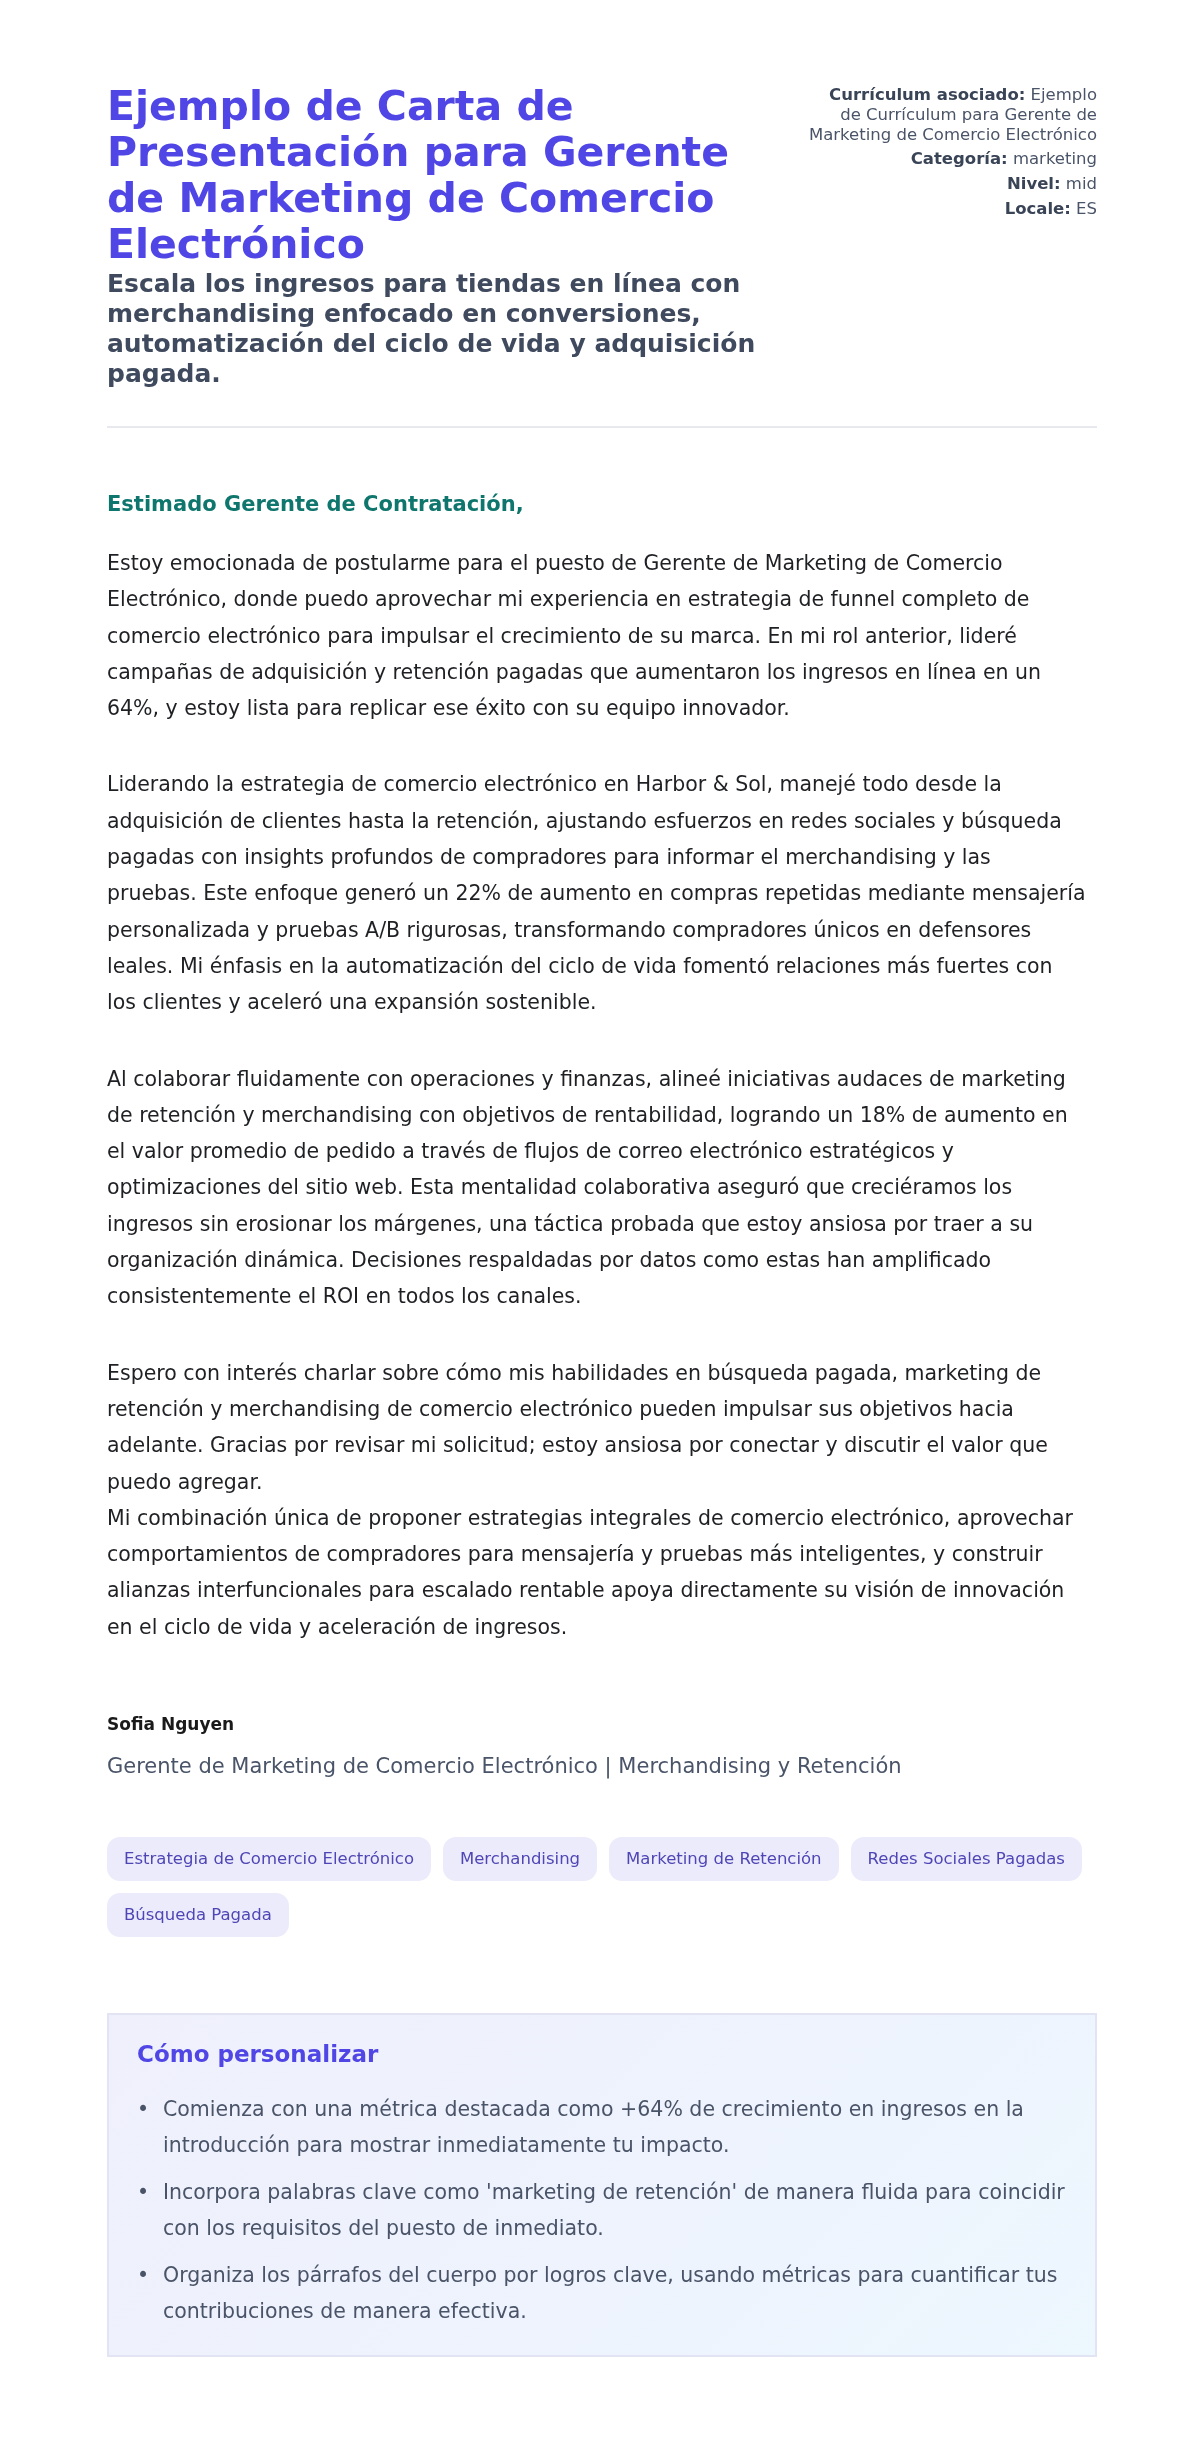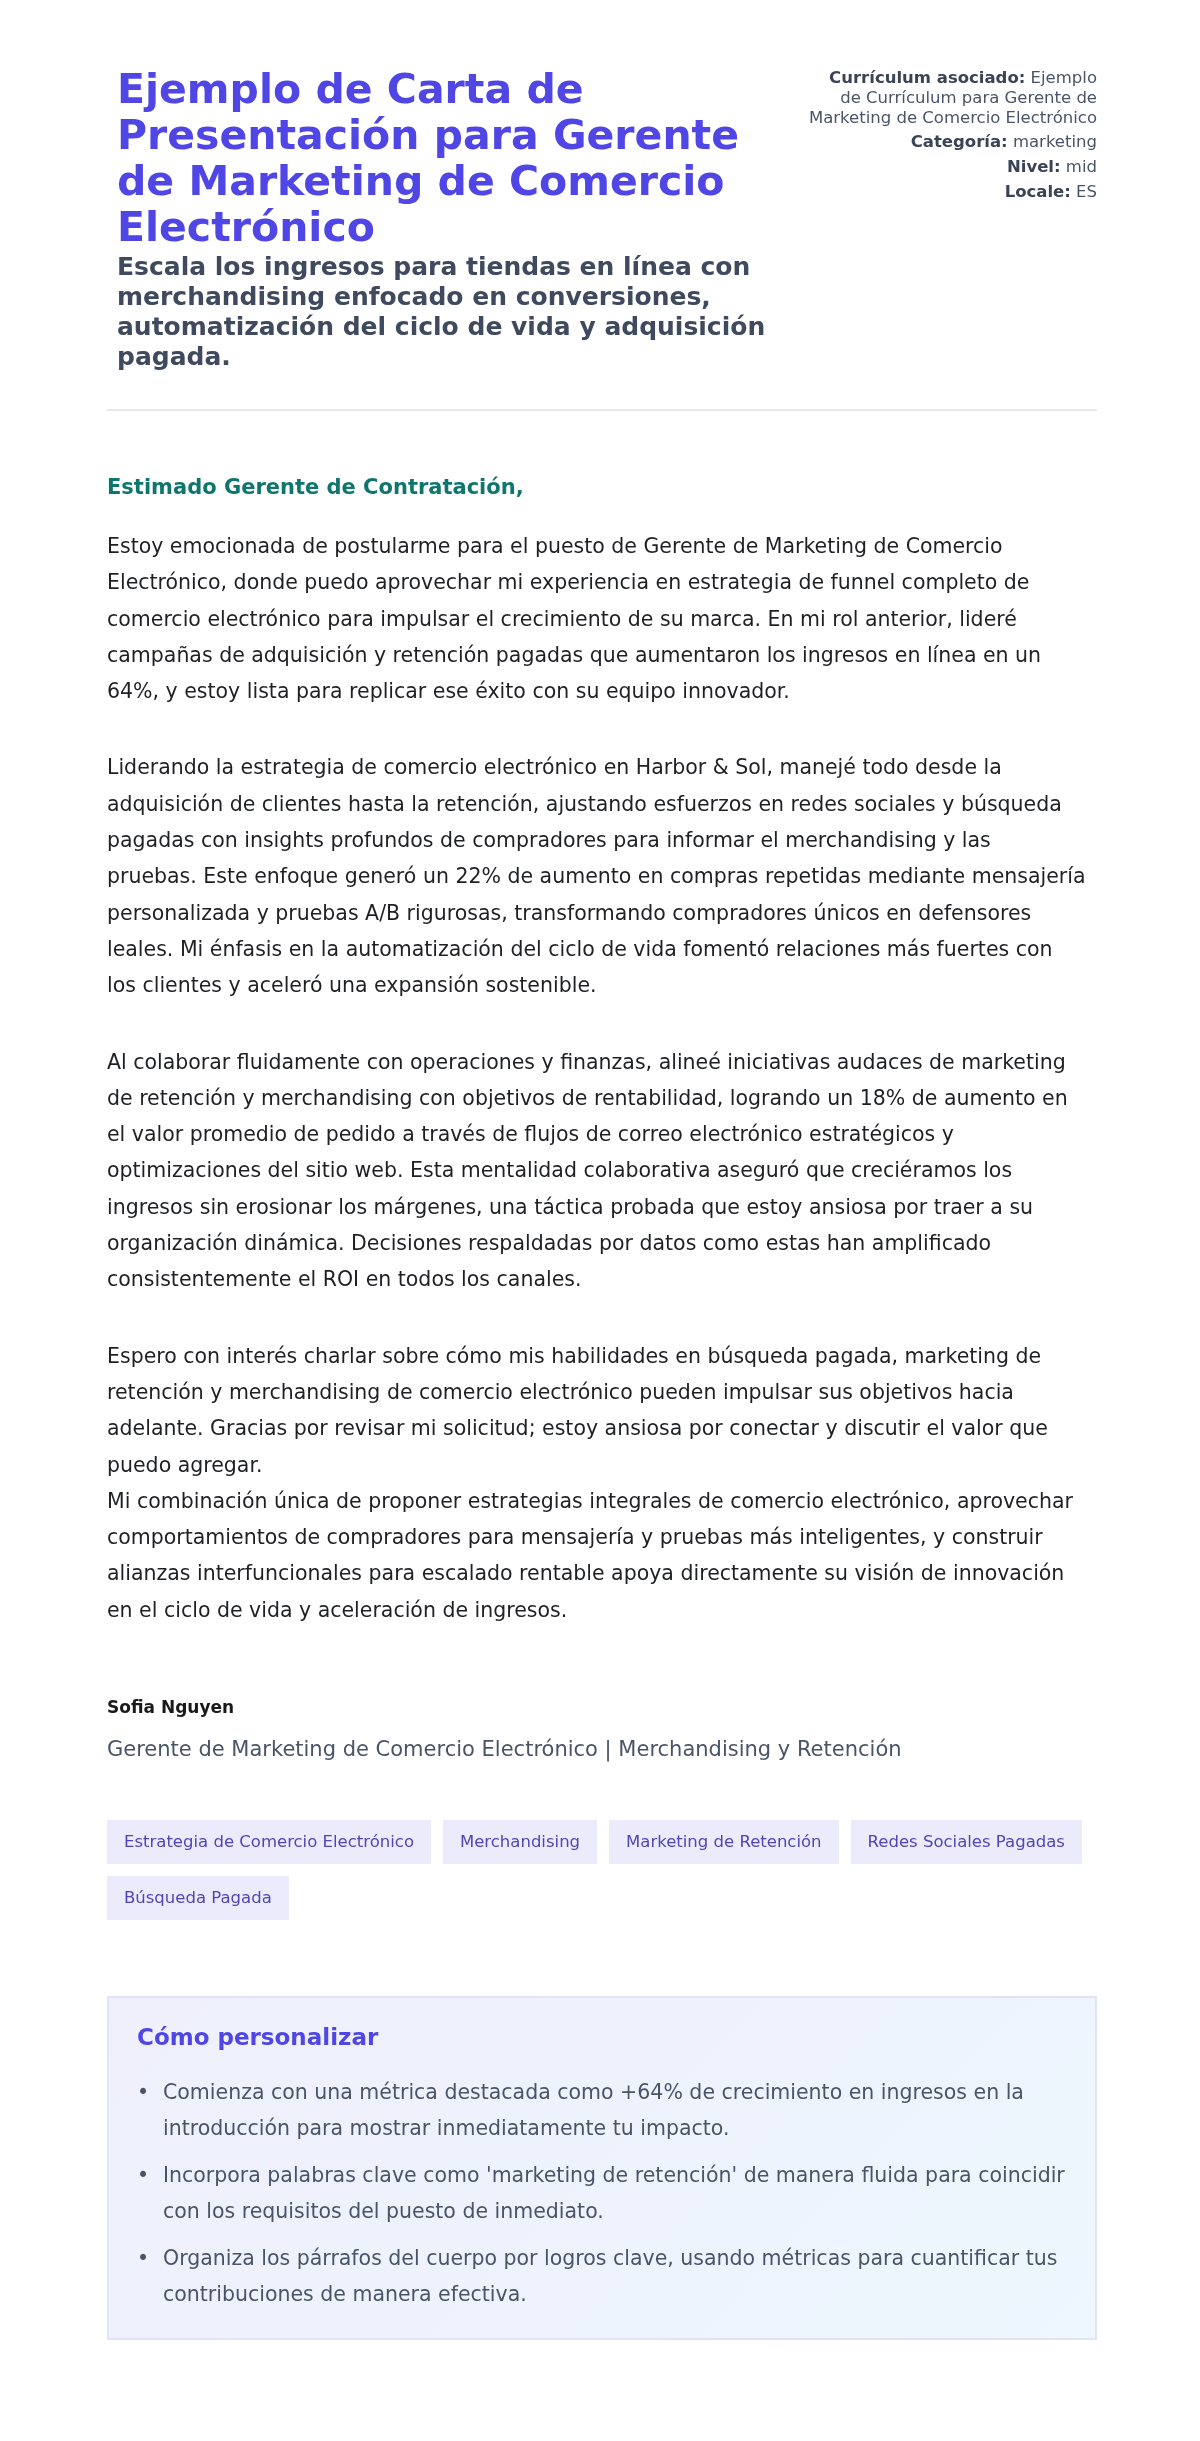--- a/index.html
+++ b/index.html
@@ -1,34 +1,34 @@
 <!DOCTYPE html>
 <html><head>
 <meta charset="utf-8">
 <style>
   html, body { margin: 0; padding: 0; background: #ffffff; }
   body { width: 1200px; min-height: 2441px; font-family: "DejaVu Sans", sans-serif; color: #1f2024; }
   .page { position: relative; width: 990px; margin: 0 auto 0 107px; padding-top: 66px; padding-bottom: 68px; }
-  .header { display: flex; justify-content: flex-end; align-items: flex-start; }
+  .header { display: flex; justify-content: space-between; align-items: flex-start; margin-top: 17px; }
   .title-block { width: 690px; }
   .title { margin: 0; font-size: 41px; line-height: 46px; font-weight: bold; color: #4f46e5; letter-spacing: 0; }
   .subtitle { margin: 2px 0 0 0; font-size: 25px; line-height: 30px; font-weight: bold; color: #3f4a5e; }
   .meta { width: 290px; text-align: right; font-size: 16.5px; line-height: 20px; color: #4a5468; padding-top: 2px; }
   .meta .row { margin-bottom: 5px; }
   .meta .row.first { margin-bottom: 4px; }
   .meta .k { font-weight: bold; color: #3a4457; }
   .divider { height: 2px; background: #e8e9ee; margin-top: 37px; border: 0; }
   .salutation { margin: 63px 0 0 0; font-size: 21px; line-height: 26px; font-weight: bold; color: #0f766e; }
   .body { margin-top: 28px; }
   .para { margin: 0 11px 40px 0; font-size: 20.5px; line-height: 36.3px; color: #1f2024; }
   .signature { margin-top: 66px; }
   .sig-name { font-size: 17px; line-height: 26px; font-weight: bold; color: #1a1a1a; margin: 0; }
   .sig-title { font-size: 21px; line-height: 26px; color: #4a5468; margin: 16px 0 0 0; }
   .tags { margin-top: 58px; display: flex; flex-wrap: wrap; gap: 12px 12px; width: 990px; }
-  .tag { background: #ecebfc; color: #4f46b5; font-size: 16.5px; line-height: 20px; padding: 12px 17px; display: inline-block; }
+  .tag { background: #ecebfc; color: #4f46b5; font-size: 16.5px; line-height: 20px; padding: 12px 17px; display: inline-block; border-radius: 13px; }
   .tips { margin-top: 76px; border: 2px solid #e2e4f3; background: linear-gradient(135deg, #eff0fc 0%, #eef3fd 55%, #edf7fe 100%); padding: 24px 28px 26px 28px; }
   .tips-title { margin: 0; font-size: 23px; line-height: 30px; font-weight: bold; color: #4f46e5; }
   .tips-list { list-style: none; margin: 22px 0 0 0; padding: 0; }
   .tips-list li { position: relative; padding-left: 26px; font-size: 20.5px; line-height: 36px; color: #4a5468; margin-bottom: 11px; }
   .tips-list li:last-child { margin-bottom: 0; }
   .tips-list li .bullet { position: absolute; left: 0; top: 0; color: #4a5468; }
 </style>
 </head>
 <body>
 

